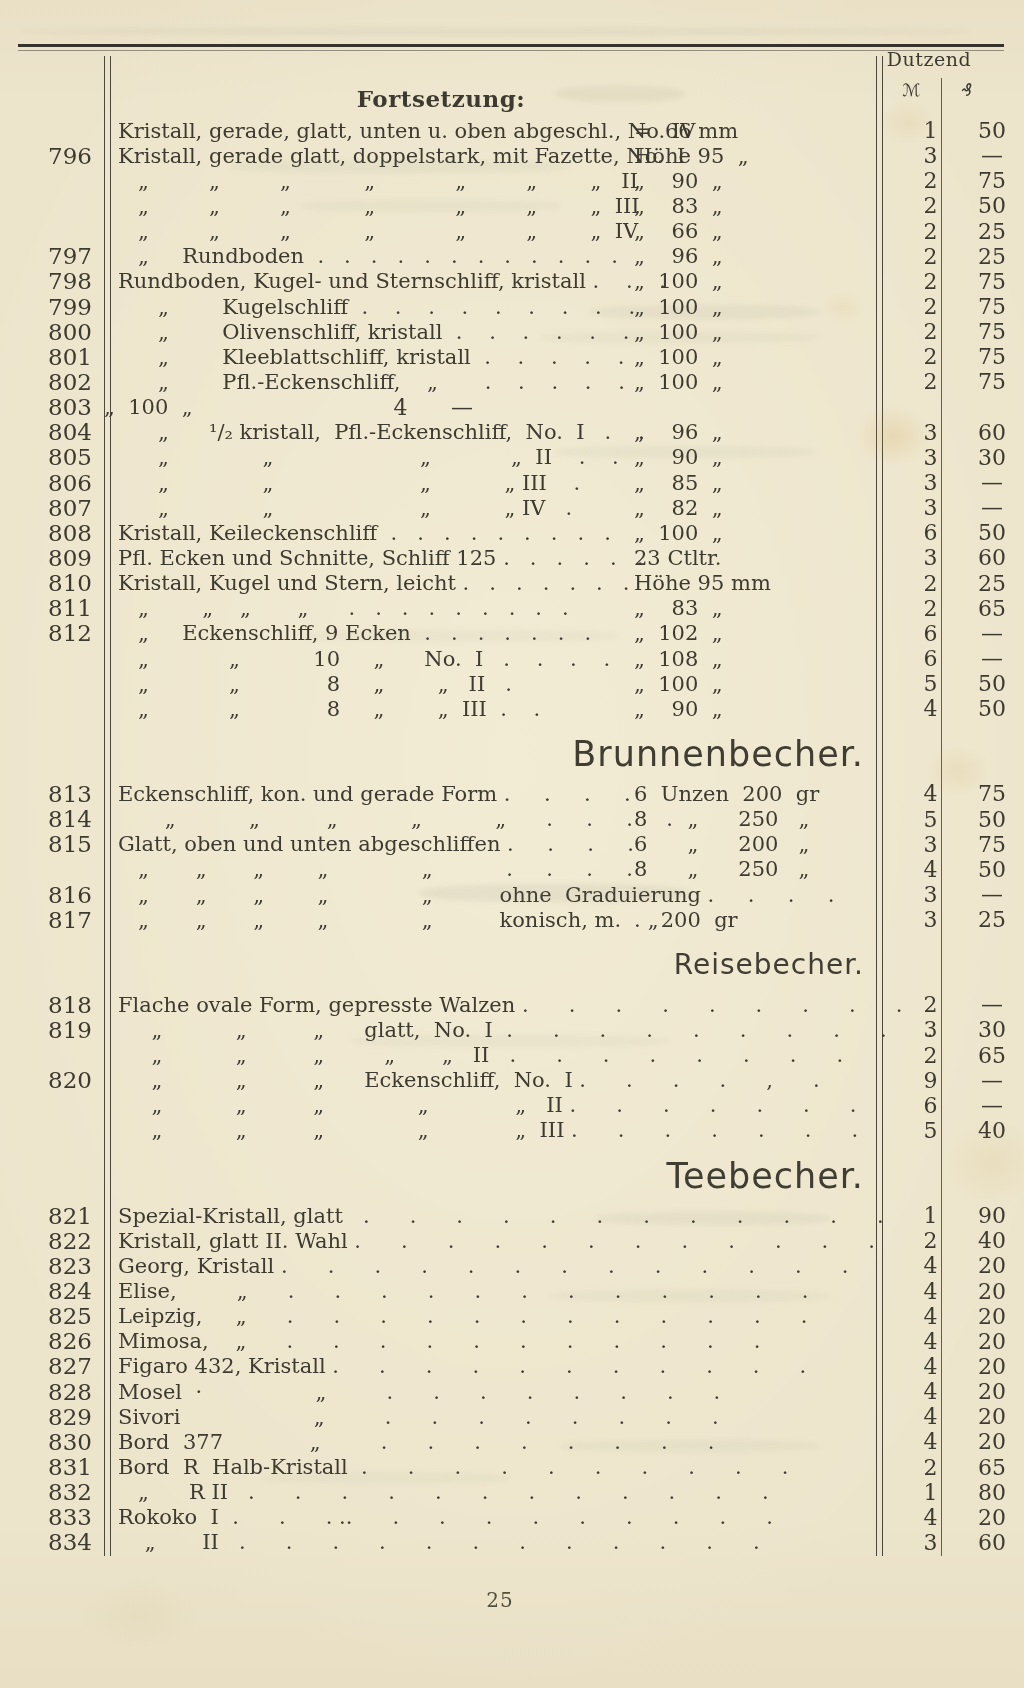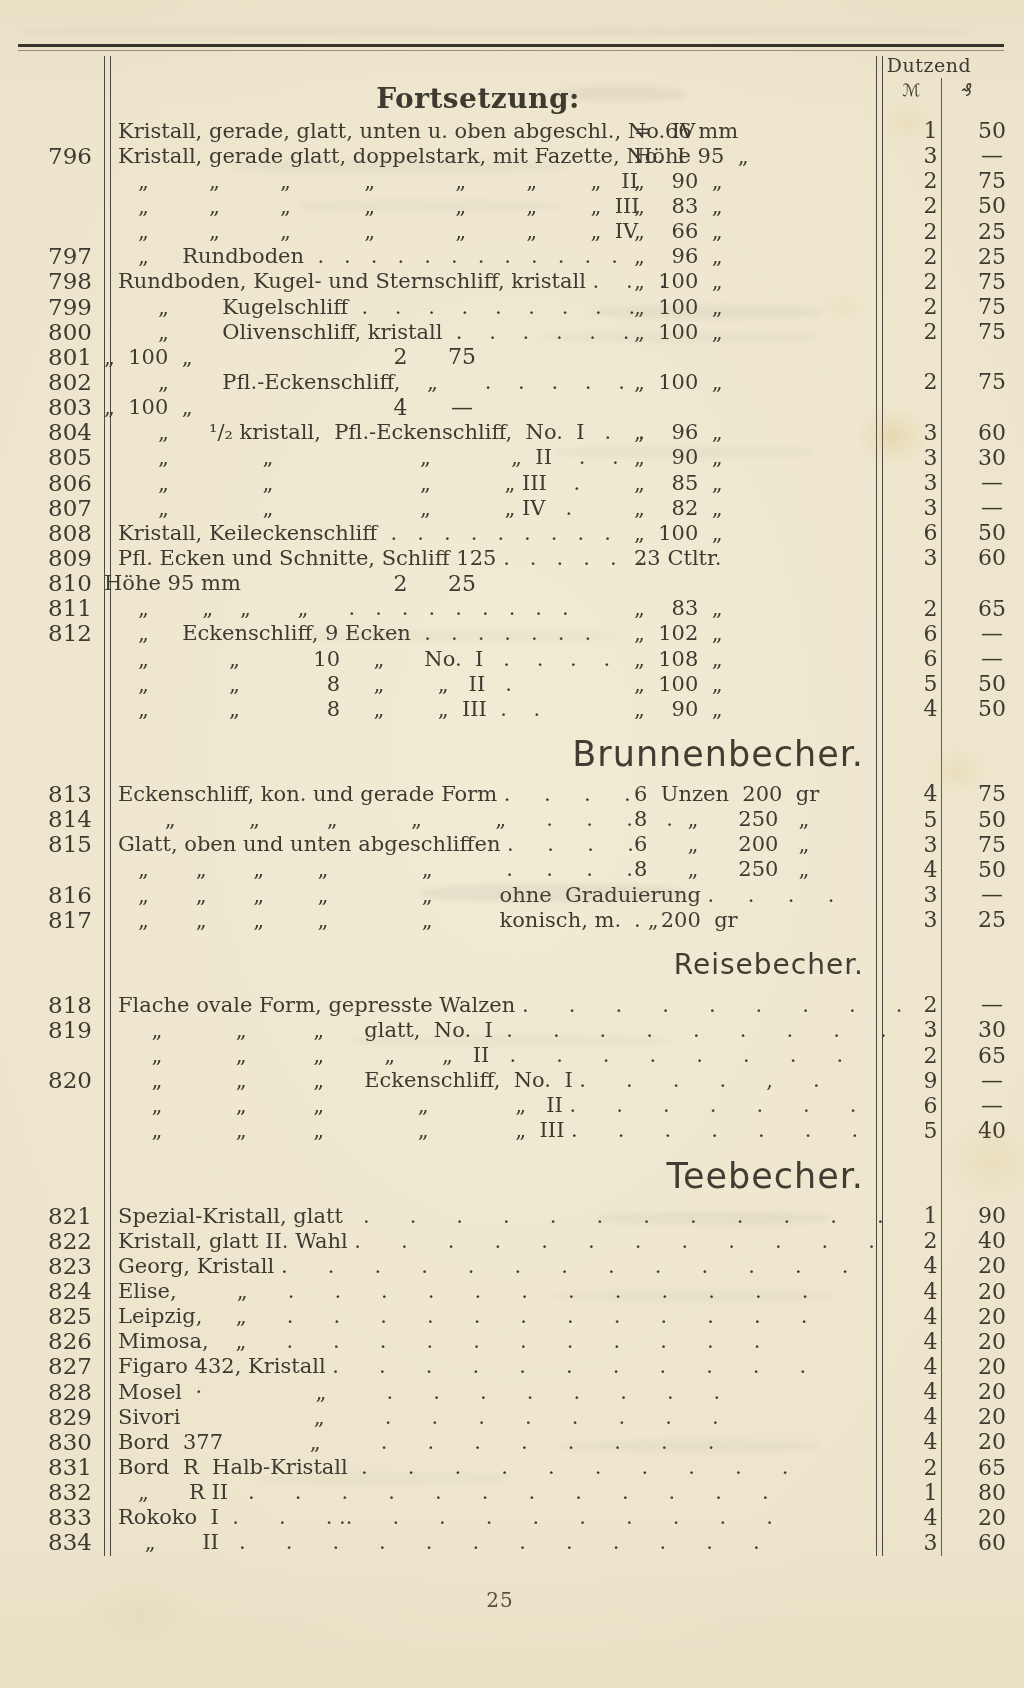--- a/index.html
+++ b/index.html
@@ -13,30 +13,30 @@
   
   .hrule-main{position:absolute;left:18px;top:44px;width:986px;height:3px;background:#35332c;}
   .hrule-echo{position:absolute;left:18px;top:50px;width:986px;height:1px;background:rgba(60,58,48,.5);}
   .vrule{position:absolute;width:1.4px;background:#4a473d;}
   .v-l1{left:104px;top:56px;height:1500px;}
   .v-l2{left:110px;top:56px;height:1500px;}
   .v-r1{left:876px;top:56px;height:1500px;}
   .v-r2{left:882px;top:56px;height:1500px;}
   .v-mid{left:941px;top:78px;height:1478px;width:1.2px;background:rgba(74,71,61,.85);}
   
-  .dutzend{position:absolute;left:876px;top:54px;width:106px;text-align:center;
+  .dutzend{position:absolute;left:876px;top:48px;width:106px;text-align:center;
            font-size:19px;letter-spacing:.5px;}
   .sym-mark{position:absolute;left:882px;top:80px;width:59px;text-align:center;
             font-family:"DejaVu Sans", serif;font-size:17px;font-style:italic;}
   .sym-pf{position:absolute;left:941px;top:80px;width:52px;text-align:center;
           font-family:"DejaVu Sans", serif;font-size:17px;font-style:italic;}
   
   #content{position:absolute;left:0;top:84px;width:1024px;}
-  .title{height:34px;line-height:30px;text-align:center;width:716px;margin-left:120px;
-         font-weight:bold;font-size:28px;letter-spacing:.5px;}
+  .title{height:34px;line-height:30px;text-align:center;width:716px;margin-left:83px;
+         font-weight:bold;font-size:23px;letter-spacing:.5px;}
   .row{height:25.15px;display:flex;align-items:center;font-size:21px;}
   .c-num{width:104px;text-align:right;padding-right:12px;box-sizing:border-box;
          font-size:23px;flex:none;}
   .c-desc{width:516px;margin-left:14px;white-space:pre;overflow:visible;flex:none;}
   .c-size{width:171px;text-align:left;white-space:pre;flex:none;}
   .c-spacer{width:96px;flex:none;}
   .c-mark{width:59px;text-align:center;font-size:22px;flex:none;}
   .c-pf{width:64px;text-align:center;font-size:22px;flex:none;}
   .sec-heading{height:60px;line-height:66px;text-align:right;width:760px;margin-left:104px;
          font-family:"DejaVu Sans", sans-serif;font-size:35px;letter-spacing:1px;color:#403d33;}
@@ -136,20 +136,21 @@
         <div class="row">
           <div class="c-num">800</div>
           <div class="c-desc">      „        Olivenschliff, kristall  .    .    .    .    .    .</div>
           <div class="c-size">„  100  „</div>
           <div class="c-spacer"></div>
           <div class="c-mark">2</div>
           <div class="c-pf">75</div>
         </div>
         <div class="row">
           <div class="c-num">801</div>
+          <div class="c-desc">      „        Kleeblattschliff, kristall  .    .    .    .    .</div>
           <div class="c-size">„  100  „</div>
           <div class="c-spacer"></div>
           <div class="c-mark">2</div>
           <div class="c-pf">75</div>
         </div>
         <div class="row">
           <div class="c-num">802</div>
           <div class="c-desc">      „        Pfl.-Eckenschliff,    „       .    .    .    .    .</div>
           <div class="c-size">„  100  „</div>
           <div class="c-spacer"></div>
@@ -206,20 +207,21 @@
         <div class="row">
           <div class="c-num">809</div>
           <div class="c-desc">Pfl. Ecken und Schnitte, Schliff 125 .   .   .   .   .   .</div>
           <div class="c-size">23 Ctltr.</div>
           <div class="c-spacer"></div>
           <div class="c-mark">3</div>
           <div class="c-pf">60</div>
         </div>
         <div class="row">
           <div class="c-num">810</div>
+          <div class="c-desc">Kristall, Kugel und Stern, leicht .   .   .   .   .   .   .</div>
           <div class="c-size">Höhe 95 mm</div>
           <div class="c-spacer"></div>
           <div class="c-mark">2</div>
           <div class="c-pf">25</div>
         </div>
         <div class="row">
           <div class="c-num">811</div>
           <div class="c-desc">   „        „    „       „      .   .   .   .   .   .   .   .   .</div>
           <div class="c-size">„    83  „</div>
           <div class="c-spacer"></div>

